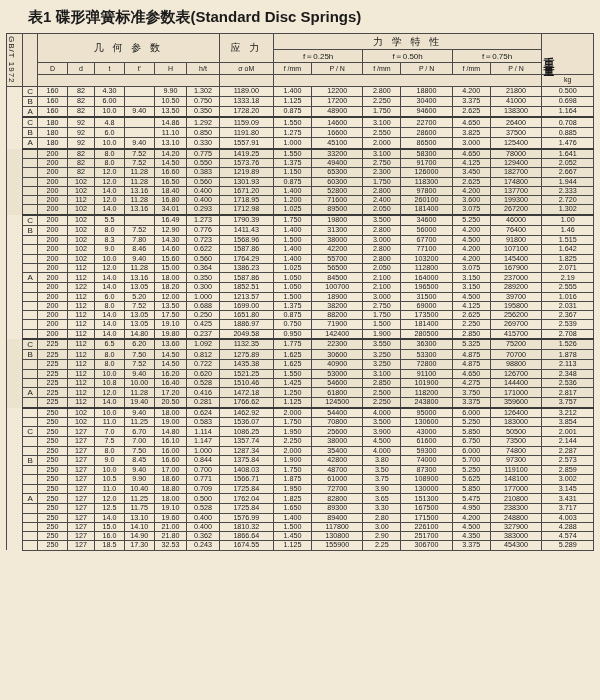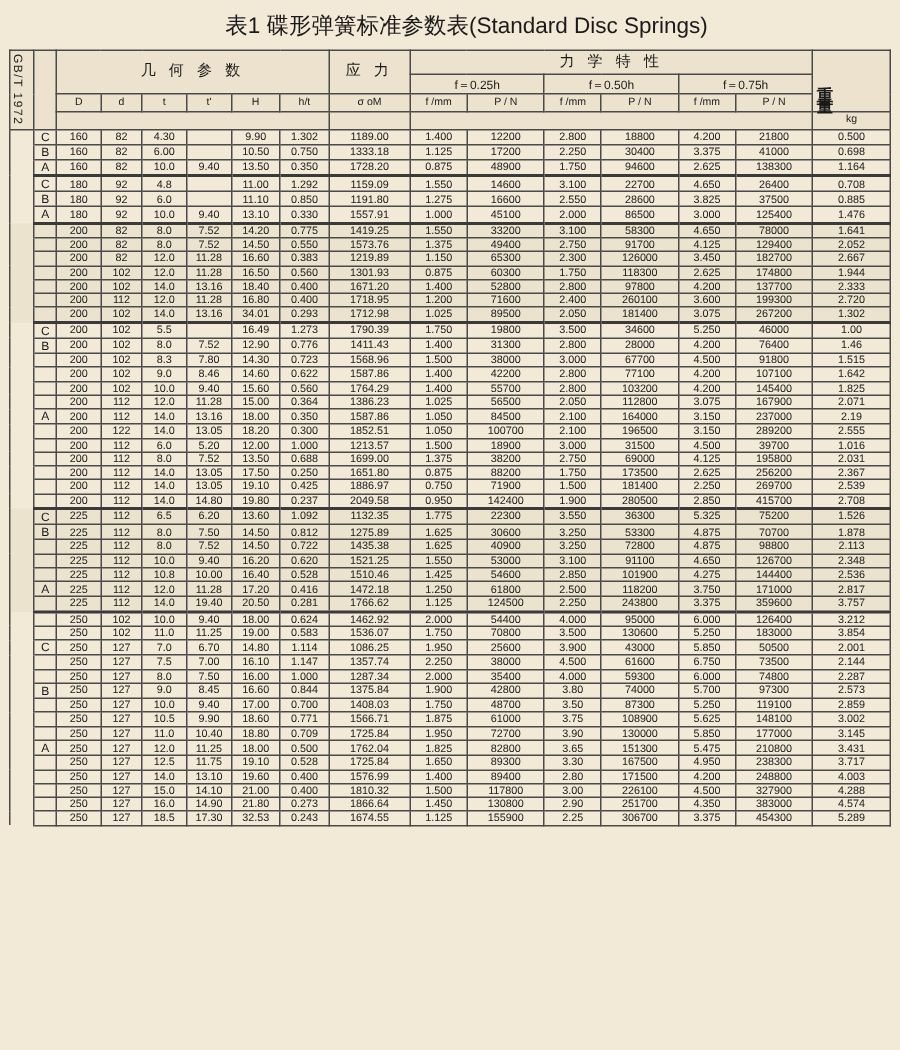--- a/index.html
+++ b/index.html
@@ -12,22 +12,22 @@
   }
   .page{
     width:600px;height:700px;
     box-sizing:border-box;
     padding:4px 6px 0 6px;
     background:#f2e9d7;
     position:relative;
   }
   .title{
     font-size:15px;
-    font-weight:normal;
-    text-align:center;
+    font-weight:bold;
+    text-align:left;
     padding:4px 0 6px 22px;
     letter-spacing:0px;
     white-space:nowrap;
   }
   table.main{
     border-collapse:collapse;
     width:588px;
     table-layout:fixed;
     font-size:7px;
   }
@@ -203,21 +203,21 @@
           <td class="rowcell">138300</td>
           <td class="rowcell">1.164</td>
         </tr>
         <tr class="sep">
           <td style="border-left: 1px solid rgb(74, 74, 74); border-top: none; border-bottom: none;"></td>
           <td class="grp">C</td>
           <td class="rowcell">180</td>
           <td class="rowcell">92</td>
           <td class="rowcell">4.8</td>
           <td class="rowcell"></td>
-          <td class="rowcell">11.00</td>
+          <td class="rowcell">14.86</td>
           <td class="rowcell">1.292</td>
           <td class="rowcell">1159.09</td>
           <td class="rowcell">1.550</td>
           <td class="rowcell">14600</td>
           <td class="rowcell">3.100</td>
           <td class="rowcell">22700</td>
           <td class="rowcell">4.650</td>
           <td class="rowcell">26400</td>
           <td class="rowcell">0.708</td>
         </tr>
@@ -407,21 +407,21 @@
           <td class="rowcell">200</td>
           <td class="rowcell">102</td>
           <td class="rowcell">8.0</td>
           <td class="rowcell">7.52</td>
           <td class="rowcell">12.90</td>
           <td class="rowcell">0.776</td>
           <td class="rowcell">1411.43</td>
           <td class="rowcell">1.400</td>
           <td class="rowcell">31300</td>
           <td class="rowcell">2.800</td>
-          <td class="rowcell">28000</td>
+          <td class="rowcell">56000</td>
           <td class="rowcell">4.200</td>
           <td class="rowcell">76400</td>
           <td class="rowcell">1.46</td>
         </tr>
         <tr class="">
           <td style="border-left: 1px solid rgb(74, 74, 74); border-top: none; border-bottom: none;"></td>
           <td class="grp"></td>
           <td class="rowcell">200</td>
           <td class="rowcell">102</td>
           <td class="rowcell">8.3</td>
@@ -978,21 +978,21 @@
           <td class="rowcell">4.288</td>
         </tr>
         <tr class="">
           <td style="border-left: 1px solid rgb(74, 74, 74); border-top: none; border-bottom: none;"></td>
           <td class="grp"></td>
           <td class="rowcell">250</td>
           <td class="rowcell">127</td>
           <td class="rowcell">16.0</td>
           <td class="rowcell">14.90</td>
           <td class="rowcell">21.80</td>
-          <td class="rowcell">0.273</td>
+          <td class="rowcell">0.362</td>
           <td class="rowcell">1866.64</td>
           <td class="rowcell">1.450</td>
           <td class="rowcell">130800</td>
           <td class="rowcell">2.90</td>
           <td class="rowcell">251700</td>
           <td class="rowcell">4.350</td>
           <td class="rowcell">383000</td>
           <td class="rowcell">4.574</td>
         </tr>
         <tr class="">

